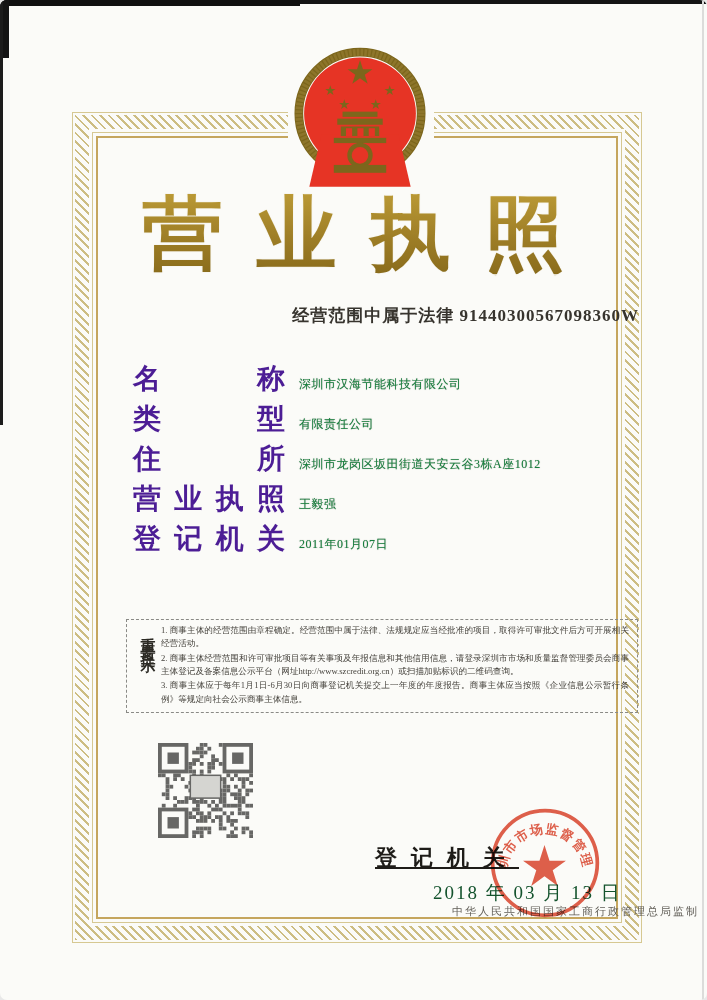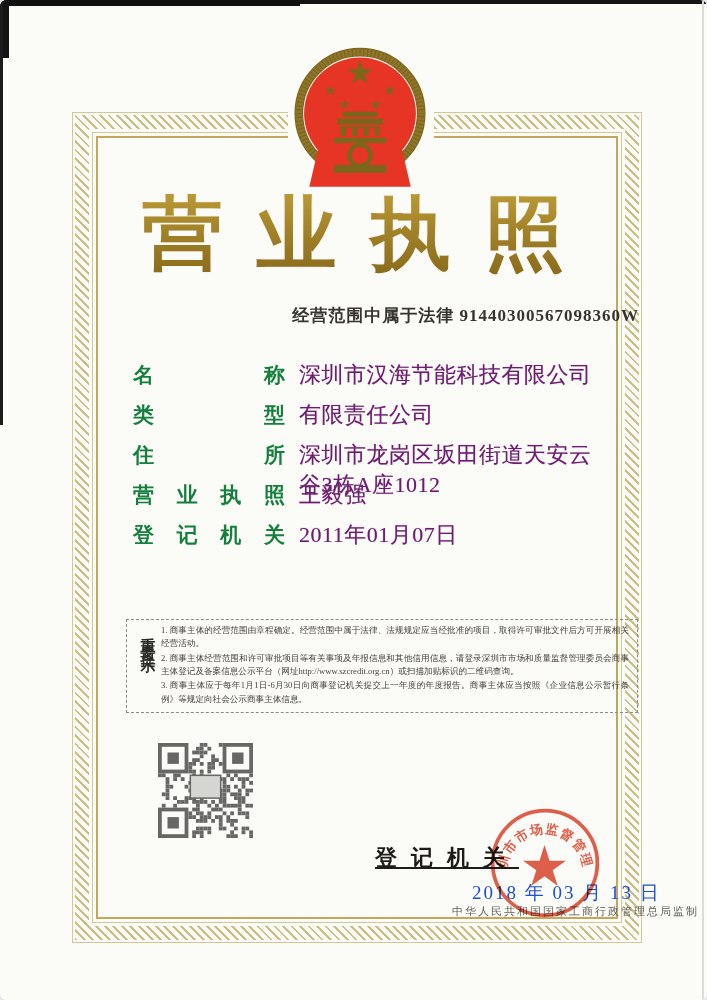--- a/index.html
+++ b/index.html
@@ -35,25 +35,25 @@
   .credit-line{
     position:absolute;right:68px;top:304px;z-index:4;
     font-size:17px;font-weight:600;color:#37342e;letter-spacing:1px;
   }
   
   .fields{position:absolute;left:133px;top:360px;width:480px;z-index:4;}
   .field-row{display:flex;align-items:baseline;height:40px;}
   .field-label{
     width:152px;flex:0 0 152px;
     font-family:"Liberation Sans","DejaVu Sans",sans-serif;
-    font-weight:bold;font-size:21px;color:#15803d;
+    font-weight:bold;font-size:28px;color:#4c1d95;
     text-align:justify;text-align-last:justify;
   }
   .field-value{
-    margin-left:14px;font-size:22px;color:#701a75;letter-spacing:.5px;
+    margin-left:14px;font-size:12px;color:#15803d;letter-spacing:.5px;
     text-shadow:0 0 1px rgba(90,86,79,.55);
   }
   
   .notice{
     position:absolute;left:126px;top:619px;width:512px;height:94px;z-index:4;
     border:1.5px dashed #8a8a86;box-sizing:border-box;display:flex;
   }
   .notice-side{
     flex:0 0 26px;writing-mode:vertical-rl;text-orientation:upright;
     font-family:"Liberation Sans","DejaVu Sans",sans-serif;
@@ -66,22 +66,22 @@
     margin-bottom:1px;
   }
   
   .qr{position:absolute;left:158px;top:743px;width:95px;height:95px;z-index:4;opacity:.85;}
   
   .registry-label{
     position:absolute;left:375px;top:843px;z-index:4;
     font-size:22px;font-weight:bold;color:#1e1c18;letter-spacing:14px;text-decoration:underline;
   }
   .registry-date{
-    position:absolute;left:472px;top:880px;z-index:4;
-    font-size:19px;color:#1d4ed8;letter-spacing:2px;
+    position:absolute;left:433px;top:880px;z-index:4;
+    font-size:19px;color:#14532d;letter-spacing:2px;
   }
   .seal{position:absolute;left:486px;top:804px;width:118px;height:118px;z-index:5;
     mix-blend-mode:multiply;opacity:.88;}
   
   .issuer{
     position:absolute;right:8px;top:904px;z-index:4;
     font-size:11px;color:#615e57;letter-spacing:2px;
   }
 </style>
 </head>

